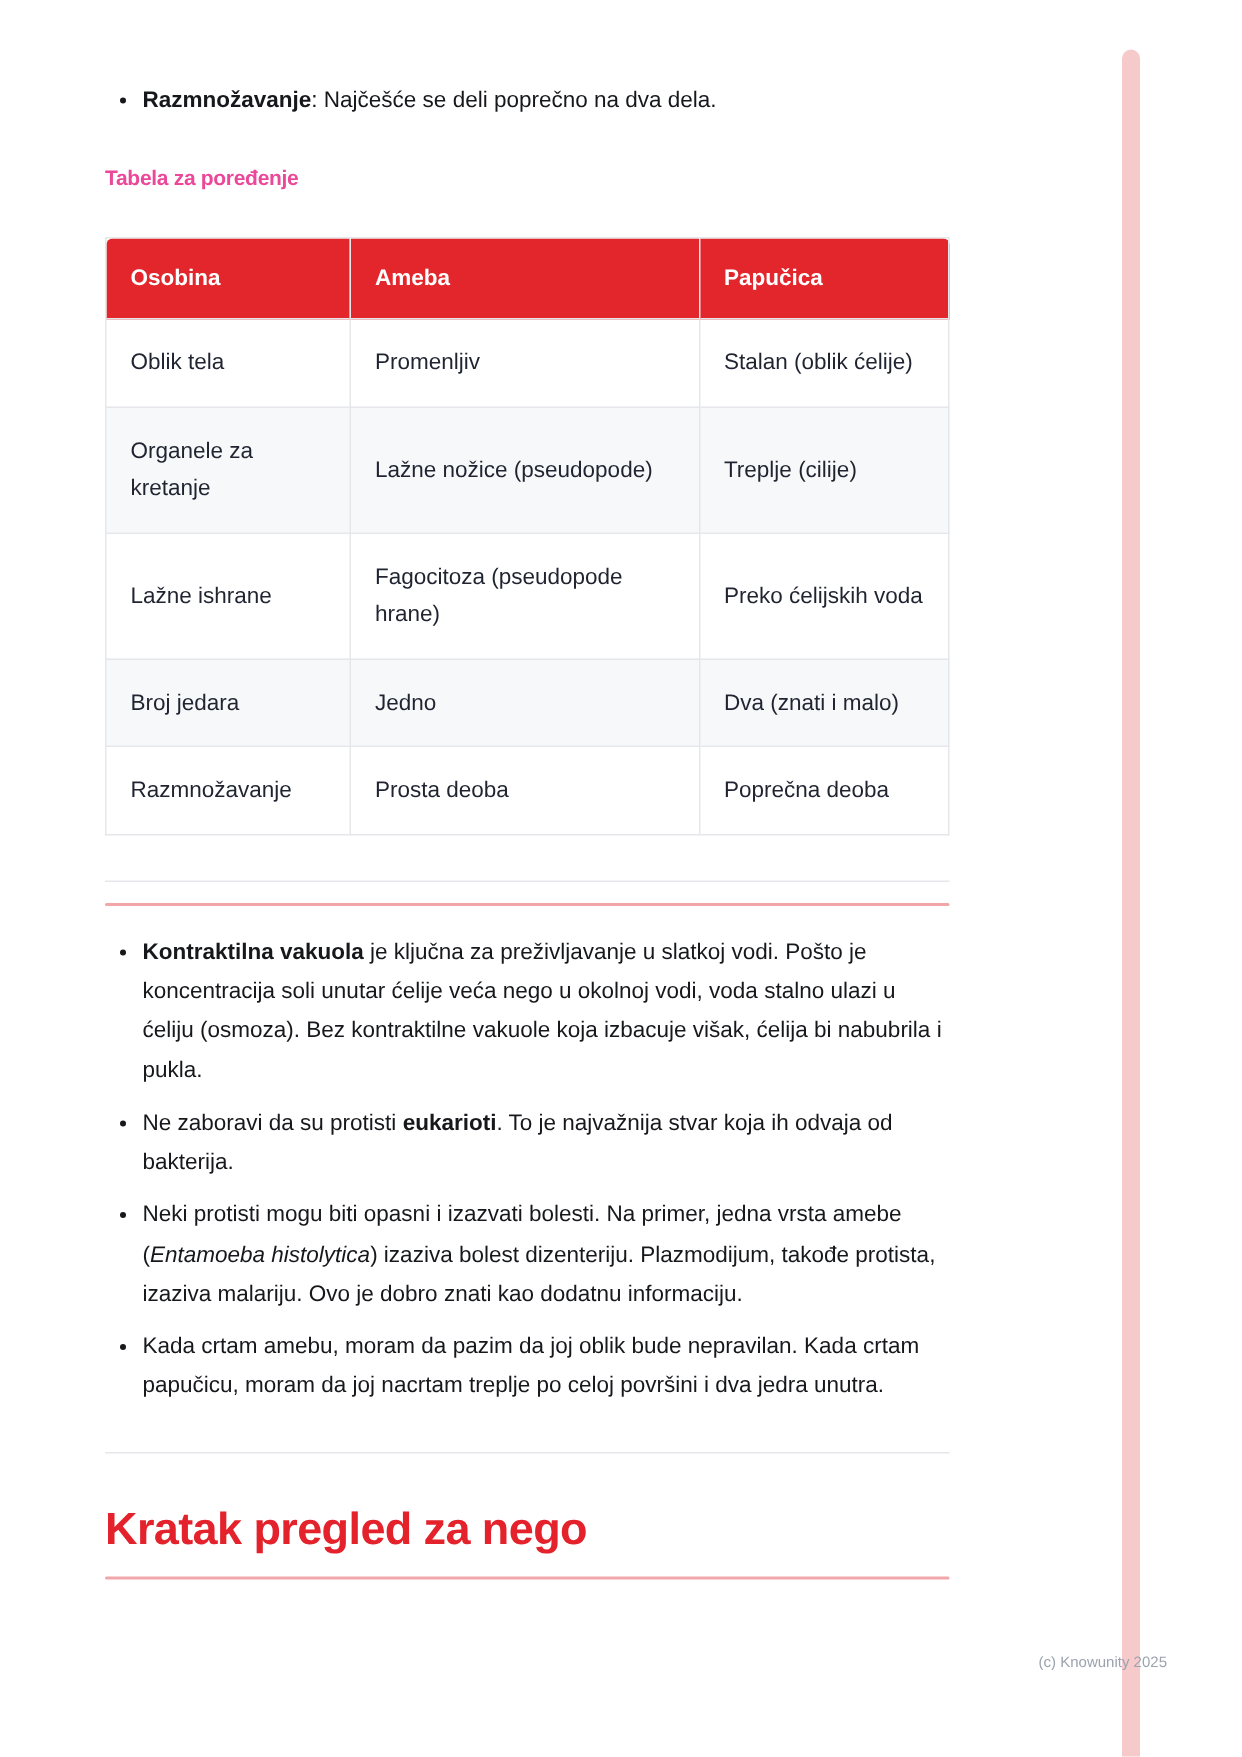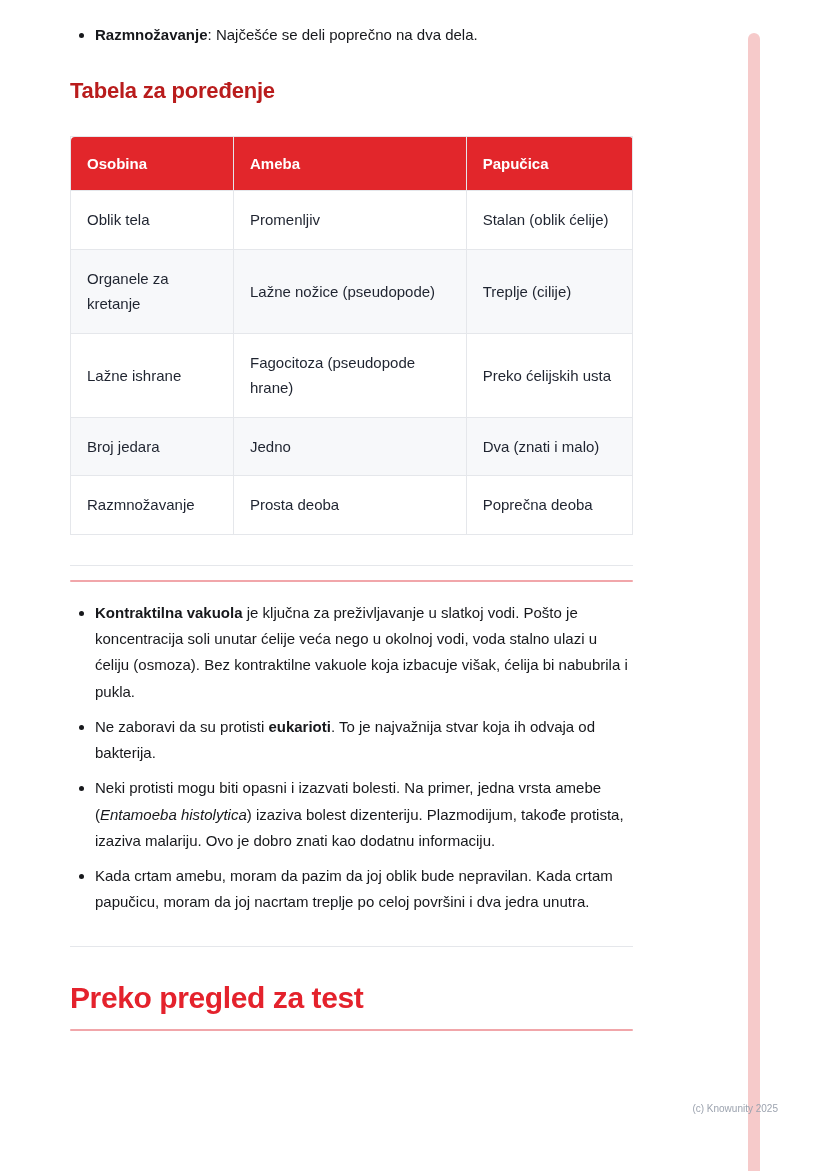--- a/index.html
+++ b/index.html
@@ -10,40 +10,40 @@
     position: relative;
     font-family: "Liberation Sans", "DejaVu Sans", sans-serif;
     color: #17181c;
     overflow: hidden;
   }
   .content {
     position: absolute;
     left: 70px;
     top: 0;
     width: 563px;
-    padding-top: 22px;
+    padding-top: 54px;
   }
   ul.bullets {
     list-style: disc;
     padding-left: 25px;
   }
   ul.bullets li {
     font-size: 15px;
     line-height: 1.75;
     margin-bottom: 9px;
   }
   ul.bullets li:last-child { margin-bottom: 0; }
   strong { font-weight: 700; }
   em { }
 
   h3.sub-heading {
     margin-top: 30px;
-    font-size: 22px;
+    font-size: 14px;
     font-weight: 700;
-    color: #b91c1c;
+    color: #ec4899;
     letter-spacing: -0.2px;
   }
 
   table.compare {
     margin-top: 32px;
     width: 100%;
     border-collapse: collapse;
     font-size: 15px;
   }
   table.compare th {
@@ -141,21 +141,21 @@
         <td>Stalan (oblik ćelije)</td>
       </tr>
       <tr>
         <td>Organele za kretanje</td>
         <td>Lažne nožice (pseudopode)</td>
         <td>Treplje (cilije)</td>
       </tr>
       <tr>
         <td>Lažne ishrane</td>
         <td>Fagocitoza (pseudopode hrane)</td>
-        <td>Preko ćelijskih usta</td>
+        <td>Preko ćelijskih voda</td>
       </tr>
       <tr>
         <td>Broj jedara</td>
         <td>Jedno</td>
         <td>Dva (znati i malo)</td>
       </tr>
       <tr>
         <td>Razmnožavanje</td>
         <td>Prosta deoba</td>
         <td>Poprečna deoba</td>
@@ -169,19 +169,19 @@
 
   <ul class="bullets notes">
     <li><span></span><strong>Kontraktilna vakuola</strong><span> je ključna za preživljavanje u slatkoj vodi. Pošto je koncentracija soli unutar ćelije veća nego u okolnoj vodi, voda stalno ulazi u ćeliju (osmoza). Bez kontraktilne vakuole koja izbacuje višak, ćelija bi nabubrila i pukla.</span></li>
     <li><span>Ne zaboravi da su protisti </span><strong>eukarioti</strong><span>. To je najvažnija stvar koja ih odvaja od bakterija.</span></li>
     <li><span>Neki protisti mogu biti opasni i izazvati bolesti. Na primer, jedna vrsta amebe (</span><em>Entamoeba histolytica</em><span>) izaziva bolest dizenteriju. Plazmodijum, takođe protista, izaziva malariju. Ovo je dobro znati kao dodatnu informaciju.</span></li>
     <li><span>Kada crtam amebu, moram da pazim da joj oblik bude nepravilan. Kada crtam papučicu, moram da joj nacrtam treplje po celoj površini i dva jedra unutra.</span></li>
   </ul>
 
   <hr class="divider">
 
-  <h1 class="section-heading">Preko pregled za test</h1>
+  <h1 class="section-heading">Kratak pregled za nego</h1>
   <div class="red-rule"></div>
 
 </div>
 
 <div class="scroll-strip"></div>
 <div class="watermark">(c) Knowunity 2025</div>
 
 </body></html>

